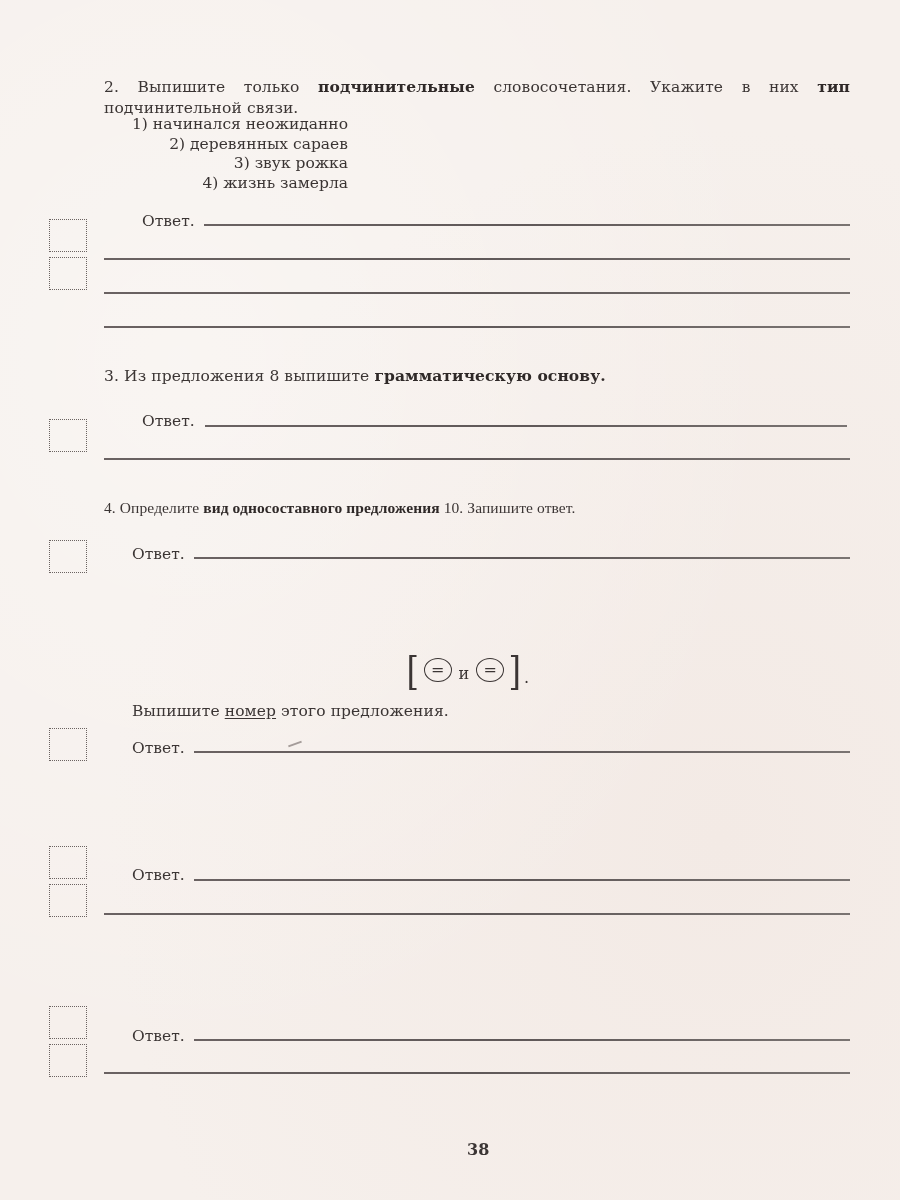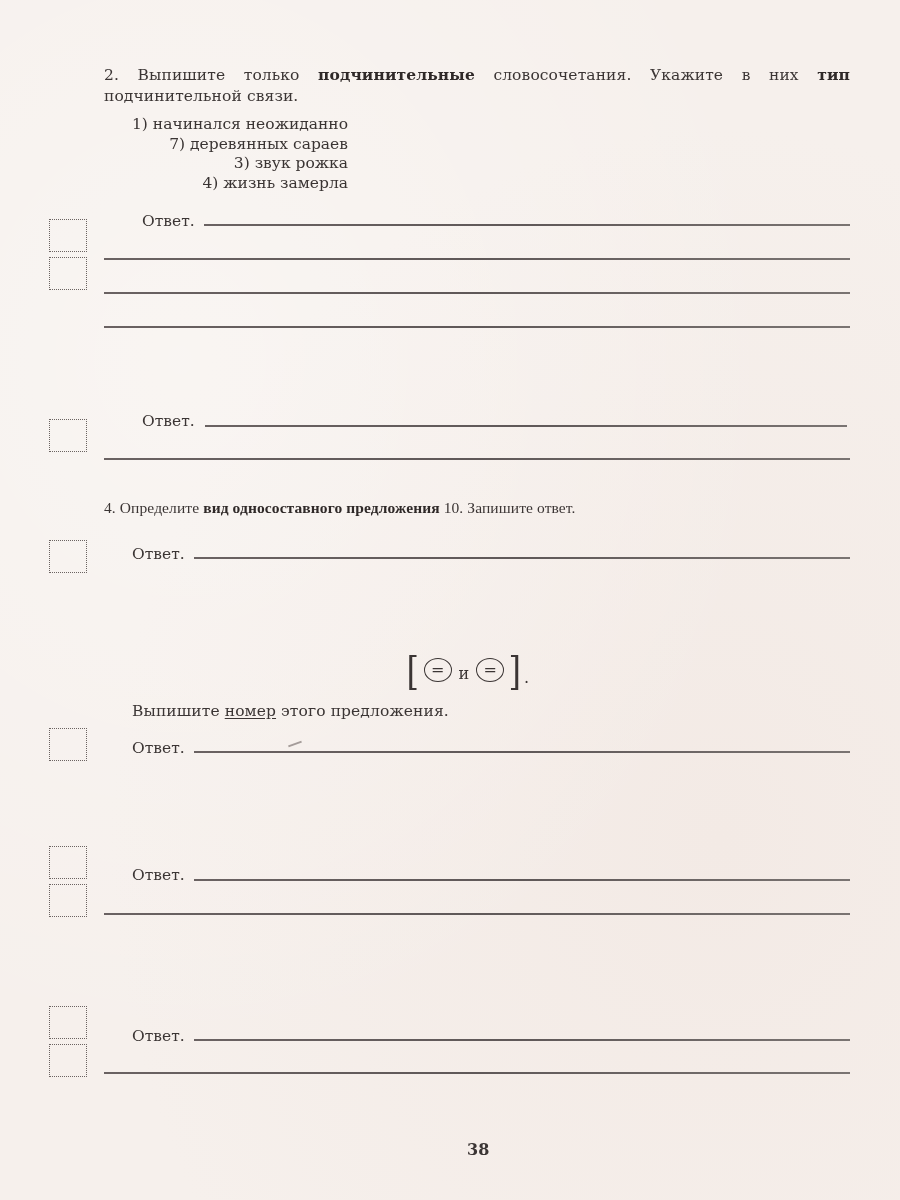--- a/index.html
+++ b/index.html
@@ -61,38 +61,42 @@
     .page-num {
       font-size: 16px; font-weight: bold; color: #3b3534;
     }
     .smudge { position: absolute; background: rgba(120,110,108,0.25); height: 1px; }
   </style>
 </head>
 <body>
 
 <div class="page">
 
-  <div class="abs q-text justify" style="left:104px; top:64px; width:746px;">
+  <div class="abs q-text justify" style="left:104px; top:76px; width:746px;">
     <span>2.</span>
     <span>Выпишите только </span><b>подчинительные</b><span> словосочетания. Укажите в них </span><b>тип</b><span> подчинительной связи.</span>
   </div>
   <div class="abs options" style="left:132px; top:115px;">
     <div>1) начинался неожиданно</div>
-    <div>7) деревянных сараев</div>
+    <div>2) деревянных сараев</div>
     <div>3) звук рожка</div>
     <div>4) жизнь замерла</div>
   </div>
   <div class="score-box" style="left:49px; top:219px;"></div>
   <div class="score-box" style="left:49px; top:257px;"></div>
   <div class="abs answer-label" style="left:142px; top:212px;">Ответ.</div>
   <div class="line" style="left:204px; top:224px; width:646px;"></div>
   <div class="line" style="left:104px; top:258px; width:746px;"></div>
   <div class="line" style="left:104px; top:292px; width:746px;"></div>
   <div class="line" style="left:104px; top:326px; width:746px;"></div>
 
+  <div class="abs q-text" style="left:104px; top:365px; width:746px;">
+    <span>3.</span>
+    <span>Из предложения 8 выпишите </span><b>грамматическую основу.</b>
+  </div>
   <div class="score-box" style="left:49px; top:419px;"></div>
   <div class="abs answer-label" style="left:142px; top:412px;">Ответ.</div>
   <div class="line" style="left:205px; top:425px; width:642px;"></div>
   <div class="line" style="left:104px; top:458px; width:746px;"></div>
 
   <div class="abs q-text" style="left:104px; top:497px; width:746px;font-family:Liberation Serif, serif;">
     <span>4.</span>
     <span>Определите </span><b>вид односоставного предложения</b><span> 10. Запишите ответ.</span>
   </div>
   <div class="score-box" style="left:49px; top:540px;"></div>

